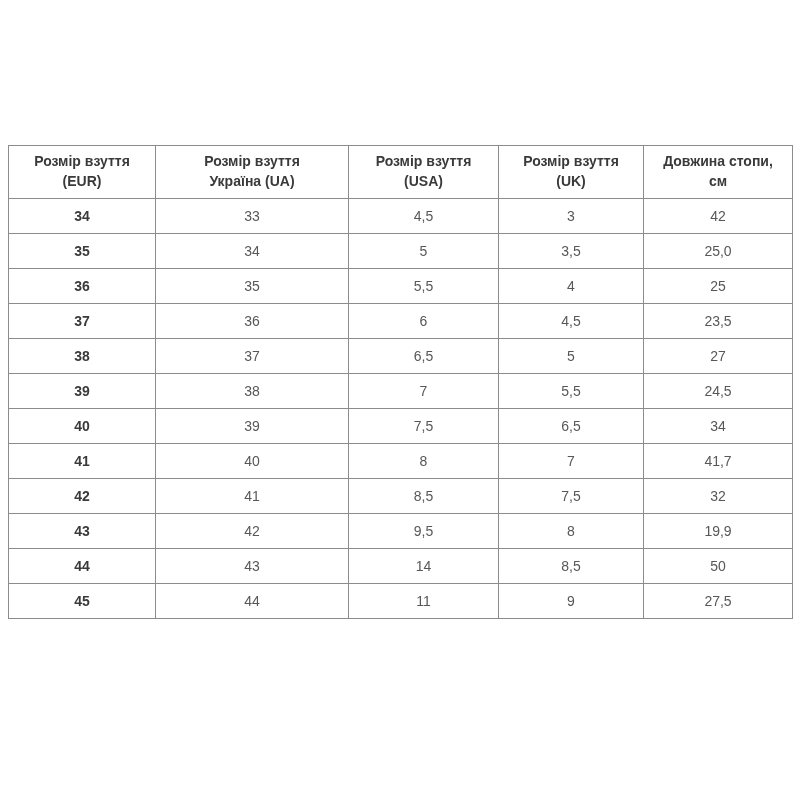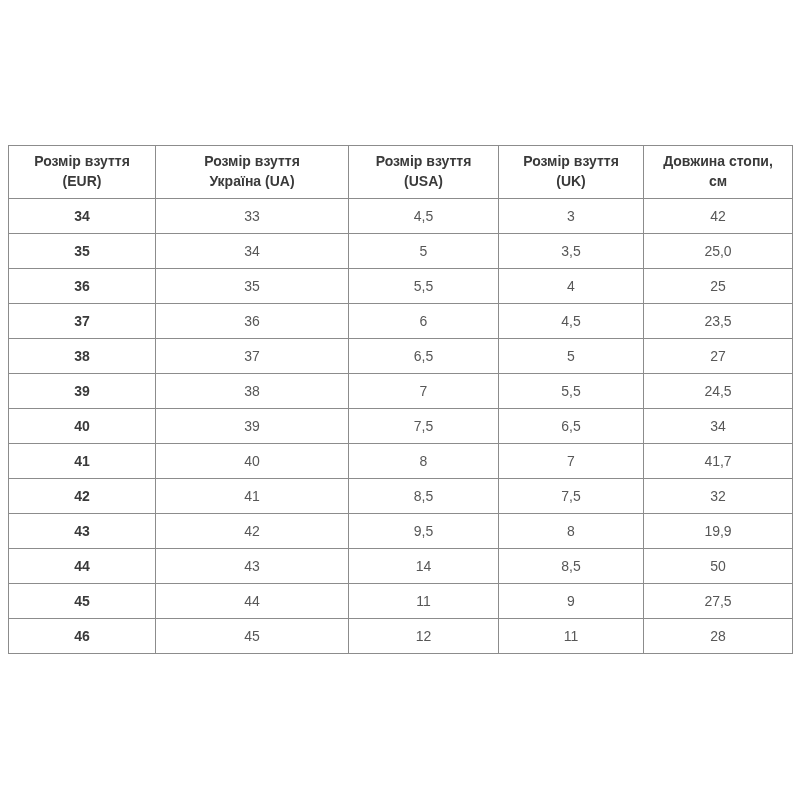--- a/index.html
+++ b/index.html
@@ -159,23 +159,16 @@
           <td>8,5</td>
           <td>50</td>
         </tr>
         <tr>
           <td class="col-eur">45</td>
           <td>44</td>
           <td>11</td>
           <td>9</td>
           <td>27,5</td>
         </tr>
-        <tr>
-          <td class="col-eur">46</td>
-          <td>45</td>
-          <td>12</td>
-          <td>11</td>
-          <td>28</td>
-        </tr>
       </tbody>
     </table>
   </div>
 </div>
 
 </body></html>

